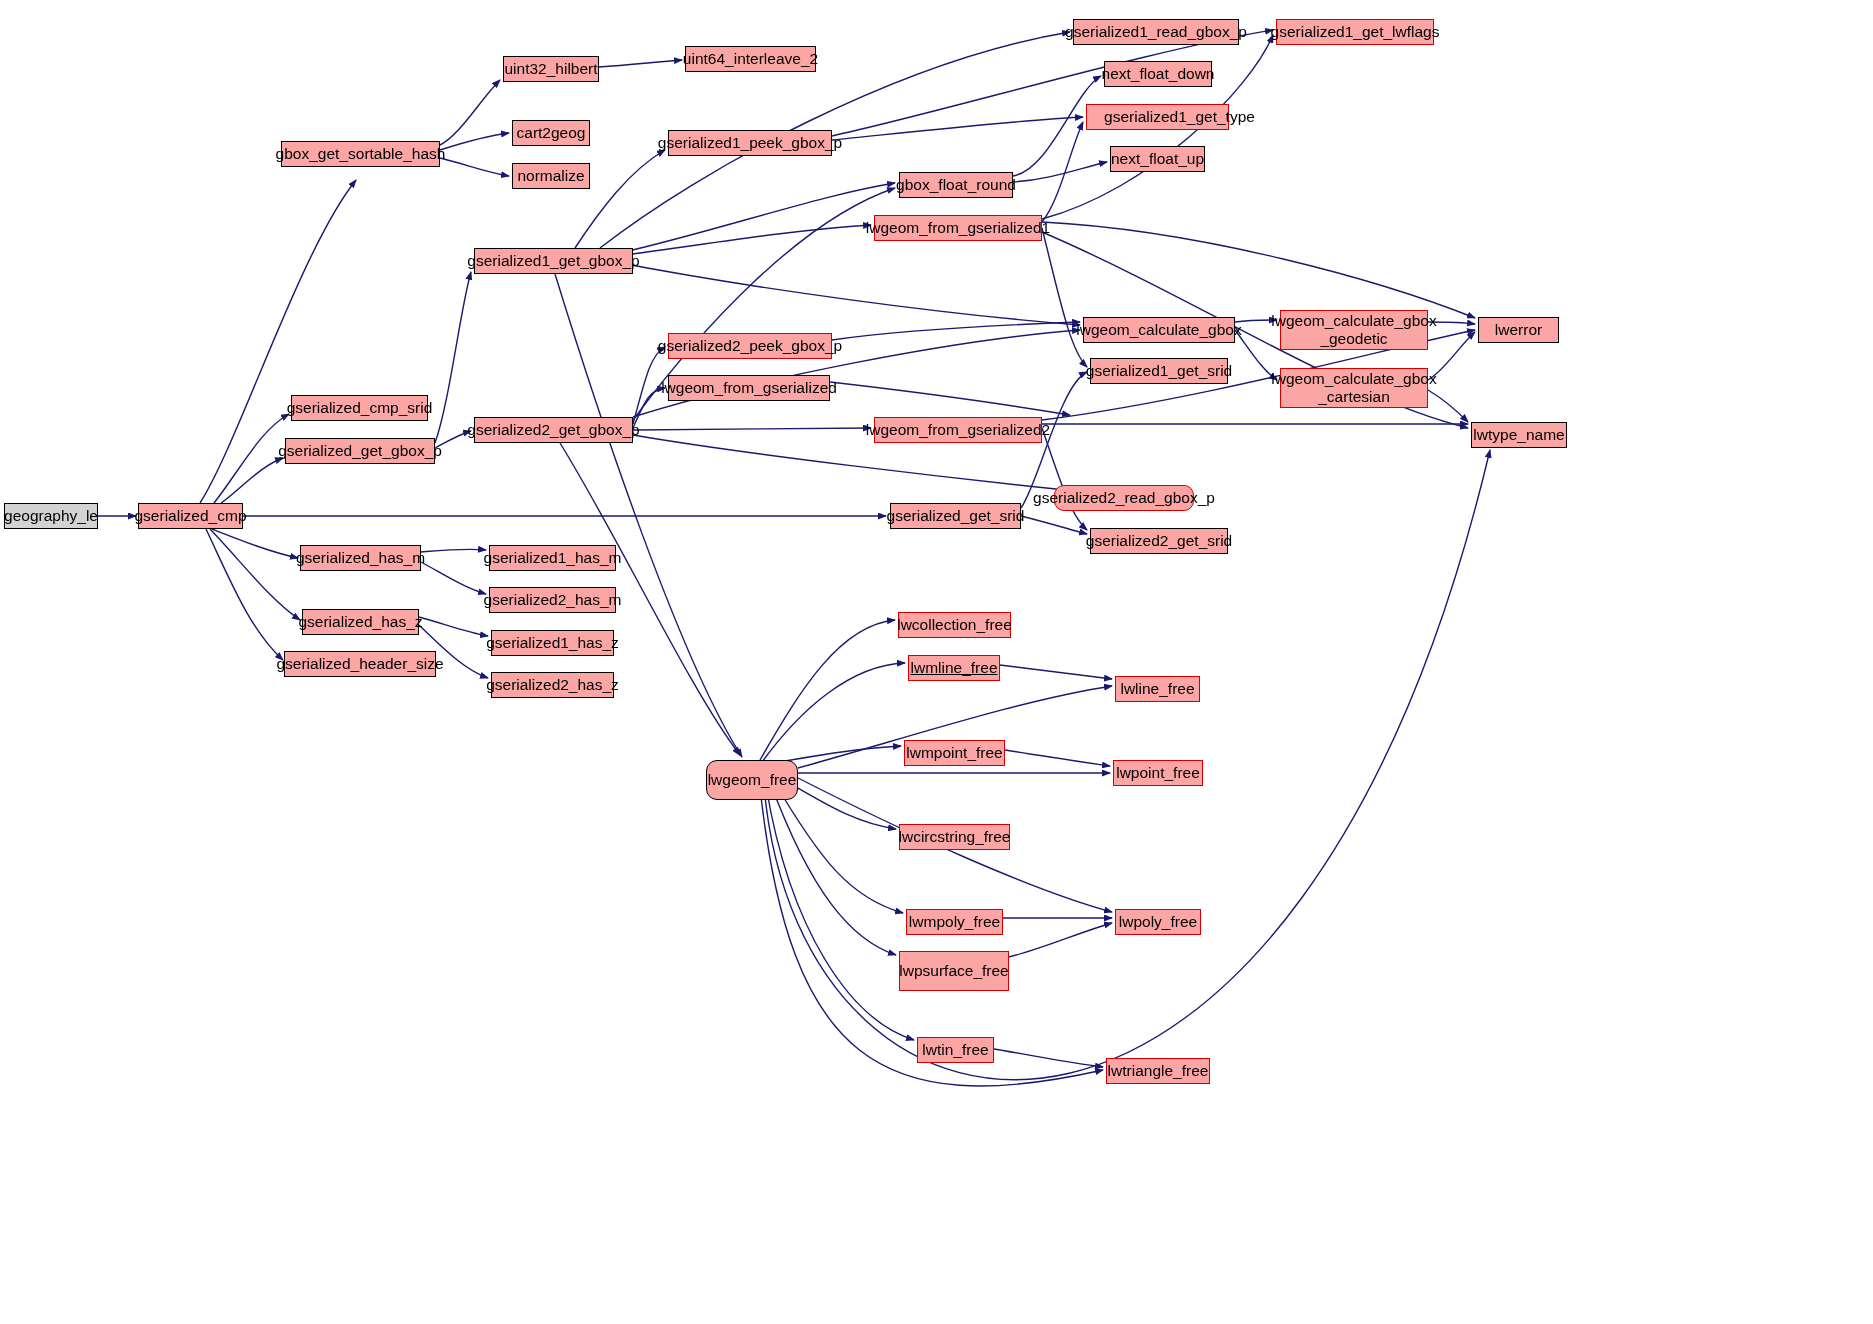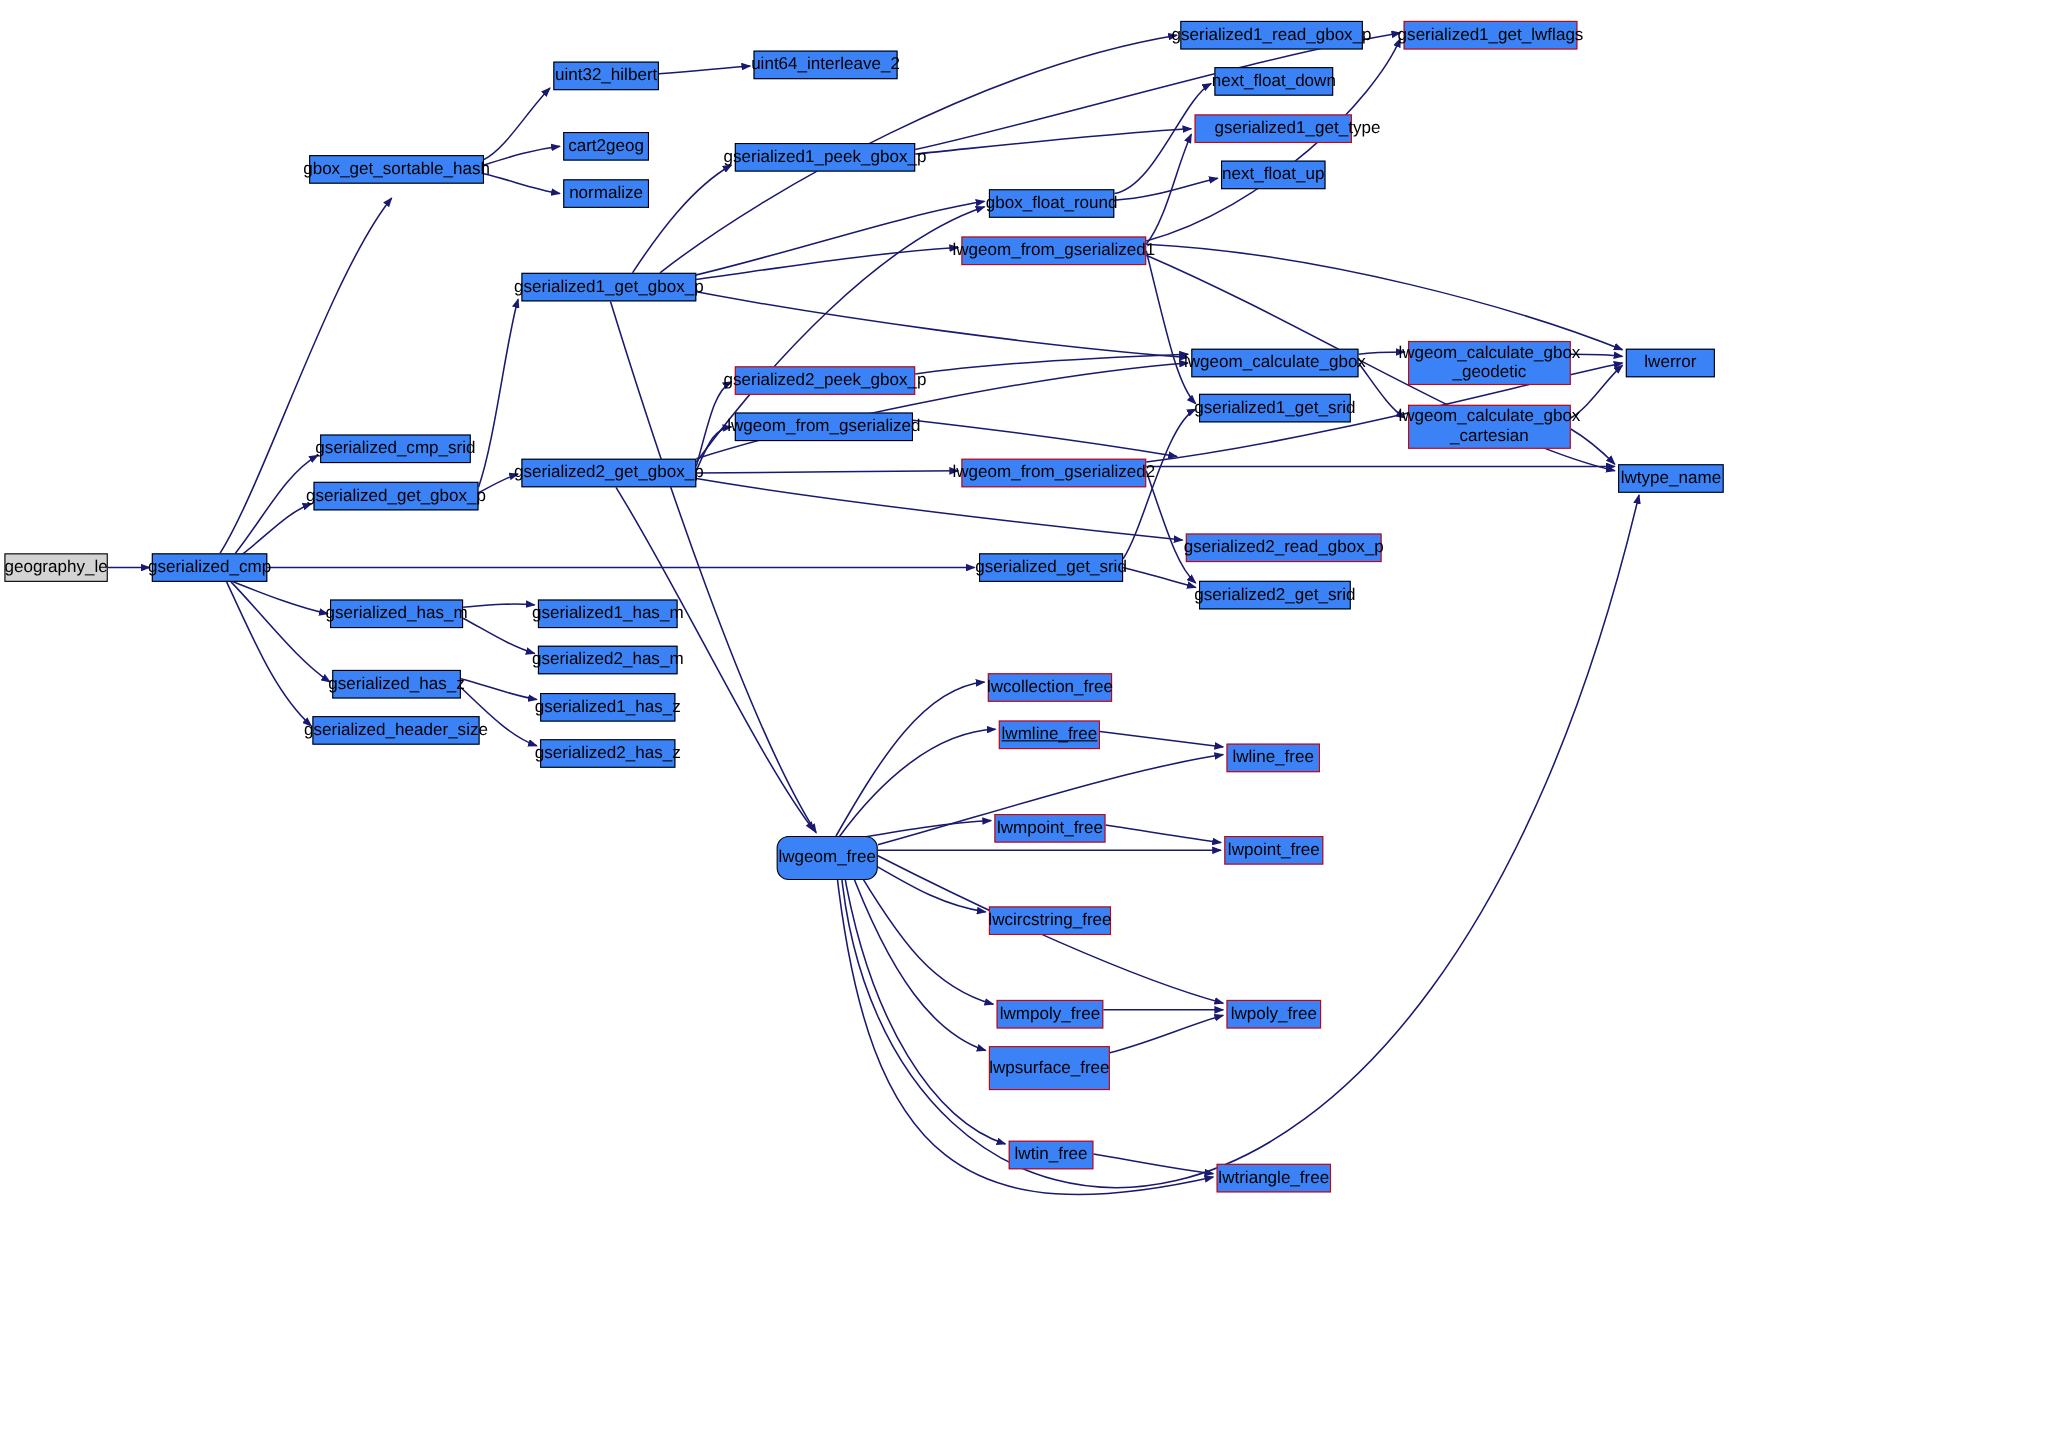--- a/index.html
+++ b/index.html
@@ -20,21 +20,21 @@
     left: 0;
     top: 0;
     width: 1873px;
     height: 1324px;
     pointer-events: none;
   }
   .node {
     position: absolute;
     box-sizing: border-box;
     border: 1px solid #000000;
-    background: #3b82f6;
+    background: #fca5a5;
     color: #000000;
     font-size: 15.5px;
     line-height: 1.15;
     text-align: center;
     display: flex;
     align-items: center;
     justify-content: center;
     white-space: pre;
     padding: 0 4px;
   }
@@ -181,21 +181,21 @@
   <div class="node red" style="left:1086px;top:104px;width:143px;height:26px;padding-left:48px;">gserialized1_get_type</div>
   <div class="node" style="left:1110px;top:146px;width:95px;height:26px;">next_float_up</div>
   <div class="node red" style="left:874px;top:215px;width:168px;height:26px;">lwgeom_from_gserialized1</div>
   <div class="node" style="left:1083px;top:317px;width:152px;height:26px;">lwgeom_calculate_gbox</div>
   <div class="node red" style="left:1280px;top:310px;width:148px;height:40px;">lwgeom_calculate_gbox
 _geodetic</div>
   <div class="node red" style="left:1280px;top:368px;width:148px;height:40px;">lwgeom_calculate_gbox
 _cartesian</div>
   <div class="node" style="left:1090px;top:358px;width:138px;height:26px;">gserialized1_get_srid</div>
   <div class="node red" style="left:874px;top:417px;width:168px;height:26px;">lwgeom_from_gserialized2</div>
-  <div class="node red" style="left:1078px;top:485px;width:178px;height:26px;">gserialized2_read_gbox_p</div>
+  <div class="node red" style="left:1054px;top:485px;width:140px;height:26px;border-radius:10px;">gserialized2_read_gbox_p</div>
   <div class="node" style="left:1090px;top:528px;width:138px;height:26px;">gserialized2_get_srid</div>
   <div class="node" style="left:1478px;top:317px;width:81px;height:26px;">lwerror</div>
   <div class="node" style="left:1471px;top:422px;width:96px;height:26px;">lwtype_name</div>
   <div class="node" style="left:706px;top:760px;width:92px;height:40px;border-radius:11px;">lwgeom_free</div>
   <div class="node red" style="left:898px;top:612px;width:113px;height:26px;">lwcollection_free</div>
   <div class="node red" style="left:908px;top:655px;width:92px;height:26px;text-decoration:underline;">lwmline_free</div>
   <div class="node red" style="left:1115px;top:676px;width:85px;height:26px;">lwline_free</div>
   <div class="node red" style="left:904px;top:740px;width:101px;height:26px;">lwmpoint_free</div>
   <div class="node red" style="left:1113px;top:760px;width:90px;height:26px;">lwpoint_free</div>
   <div class="node red" style="left:899px;top:824px;width:111px;height:26px;">lwcircstring_free</div>

